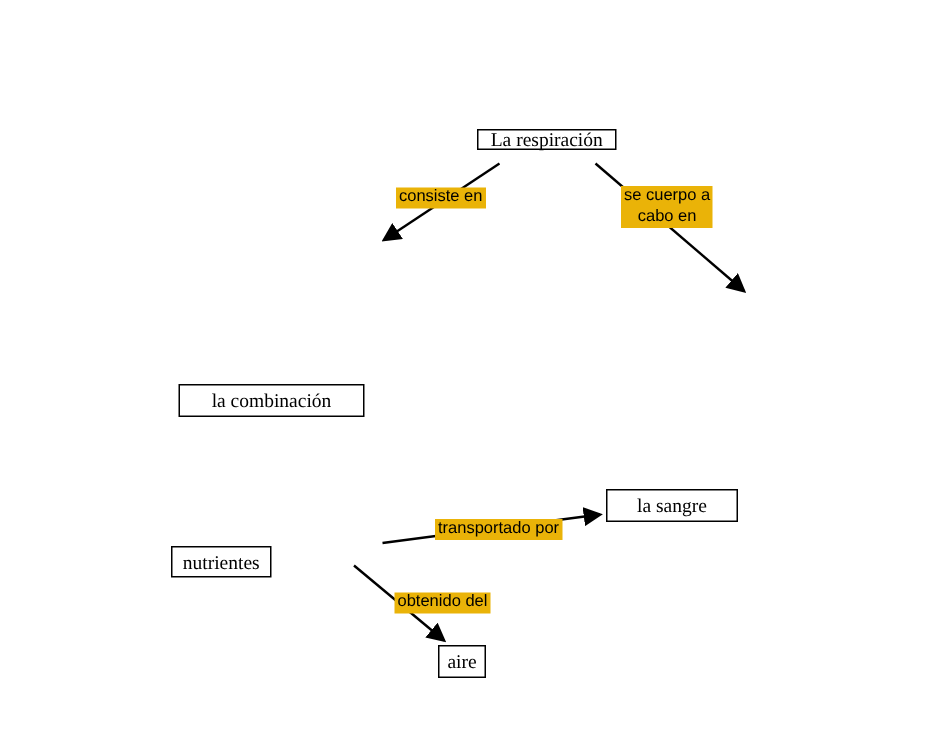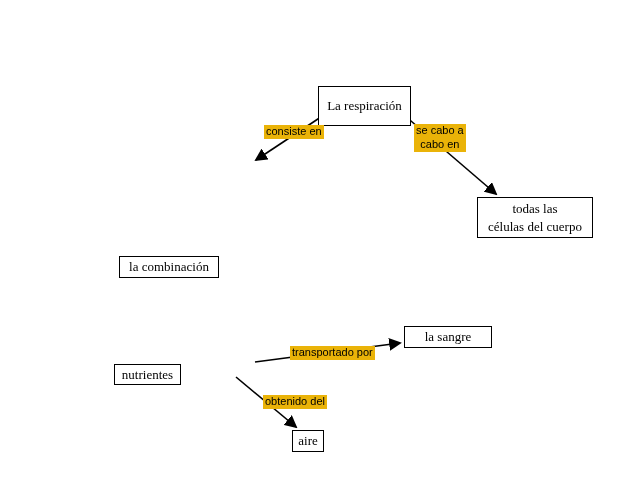--- a/index.html
+++ b/index.html
@@ -46,24 +46,24 @@
     color: #000000;
     font-family: "Liberation Sans", sans-serif;
     font-size: 11px;
     line-height: 1.25;
     text-align: center;
     z-index: 3;
     white-space: nowrap;
     padding: 0 2px;
   }
   
-  .n-respiracion { left: 318px; top: 86px;  width: 93px;  height: 40px; }
+  .n-respiracion { left: 318px; top: 86px;  width: 93px;  height: 14px; }
   .n-liberacion  { left: 171px; top: 166px; width: 84px;  height: 42px; }
   .n-celulas     { left: 477px; top: 197px; width: 116px; height: 41px; }
-  .n-combinacion { left: 119px; top: 256px; width: 100px; height: 22px; }
+  .n-combinacion { left: 119px; top: 256px; width: 124px; height: 22px; }
   .n-nutrientes  { left: 114px; top: 320px; width: 67px;  height: 21px; margin-top: 44px; }
   .n-oxigeno     { left: 197px; top: 354px; width: 57px;  height: 22px; }
   .n-sangre      { left: 404px; top: 326px; width: 88px;  height: 22px; }
   .n-aire        { left: 292px; top: 430px; width: 32px;  height: 22px; }
   
   .l-consiste     { left: 264px; top: 125px; }
   .l-lleva        { left: 414px; top: 124px; }
   .l-transportado { left: 290px; top: 346px; }
   .l-obtenido     { left: 227px; top: 395px; margin-left: 36px; }
 </style>
@@ -82,24 +82,20 @@
     <line x1="397" y1="109" x2="496" y2="194" stroke="#000000" stroke-width="1.6" marker-end="url(#arrowhead)"></line>
     <line x1="255" y1="362" x2="400" y2="343" stroke="#000000" stroke-width="1.6" marker-end="url(#arrowhead)"></line>
     <line x1="236" y1="377" x2="296" y2="427" stroke="#000000" stroke-width="1.6" marker-end="url(#arrowhead)"></line>
   </svg>
 
   <div class="node n-respiracion">
     <span>La respiración</span>
   </div>
 
 
-  <div class="node n-celulas">
-    <span>todas las</span>
-    <span>células del cuerpo</span>
-  </div>
 
   <div class="node n-combinacion">
     <span>la combinación</span>
   </div>
 
   <div class="node n-nutrientes">
     <span>nutrientes</span>
   </div>
 
 
@@ -109,21 +105,21 @@
 
   <div class="node n-aire">
     <span>aire</span>
   </div>
 
   <div class="link-label l-consiste">
     <span>consiste en</span>
   </div>
 
   <div class="link-label l-lleva">
-    <div>se cabo a</div>
+    <div>se cuerpo a</div>
     <div>cabo en</div>
   </div>
 
   <div class="link-label l-transportado">
     <span>transportado por</span>
   </div>
 
   <div class="link-label l-obtenido">
     <span>obtenido del</span>
   </div>

